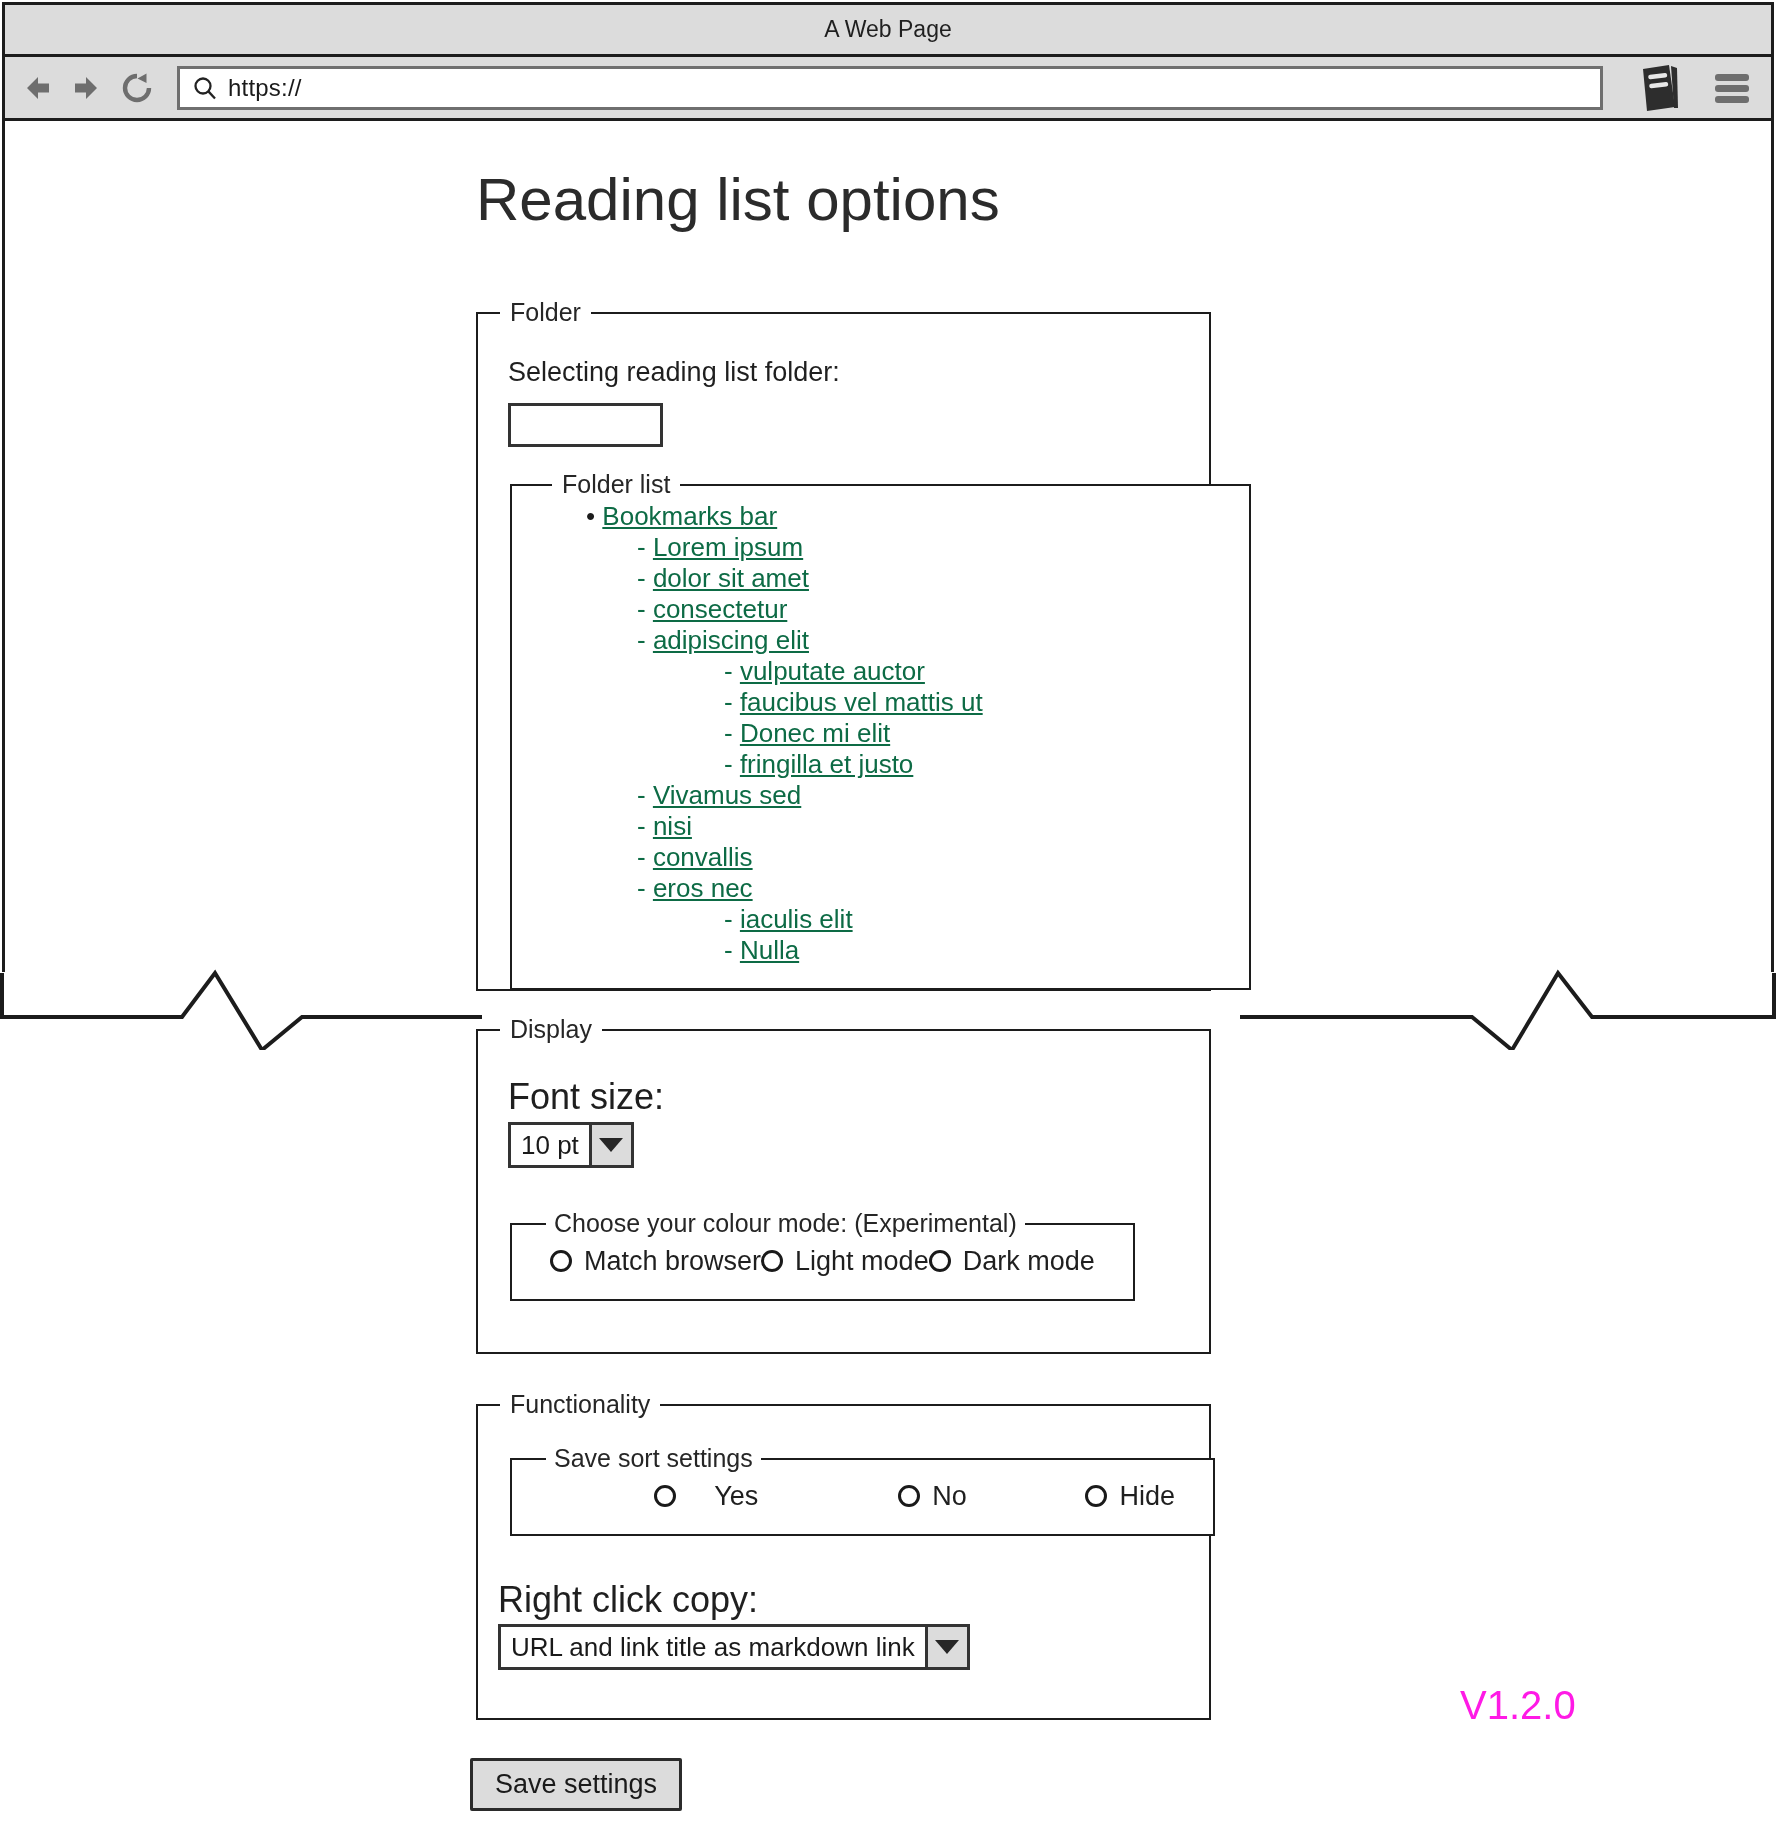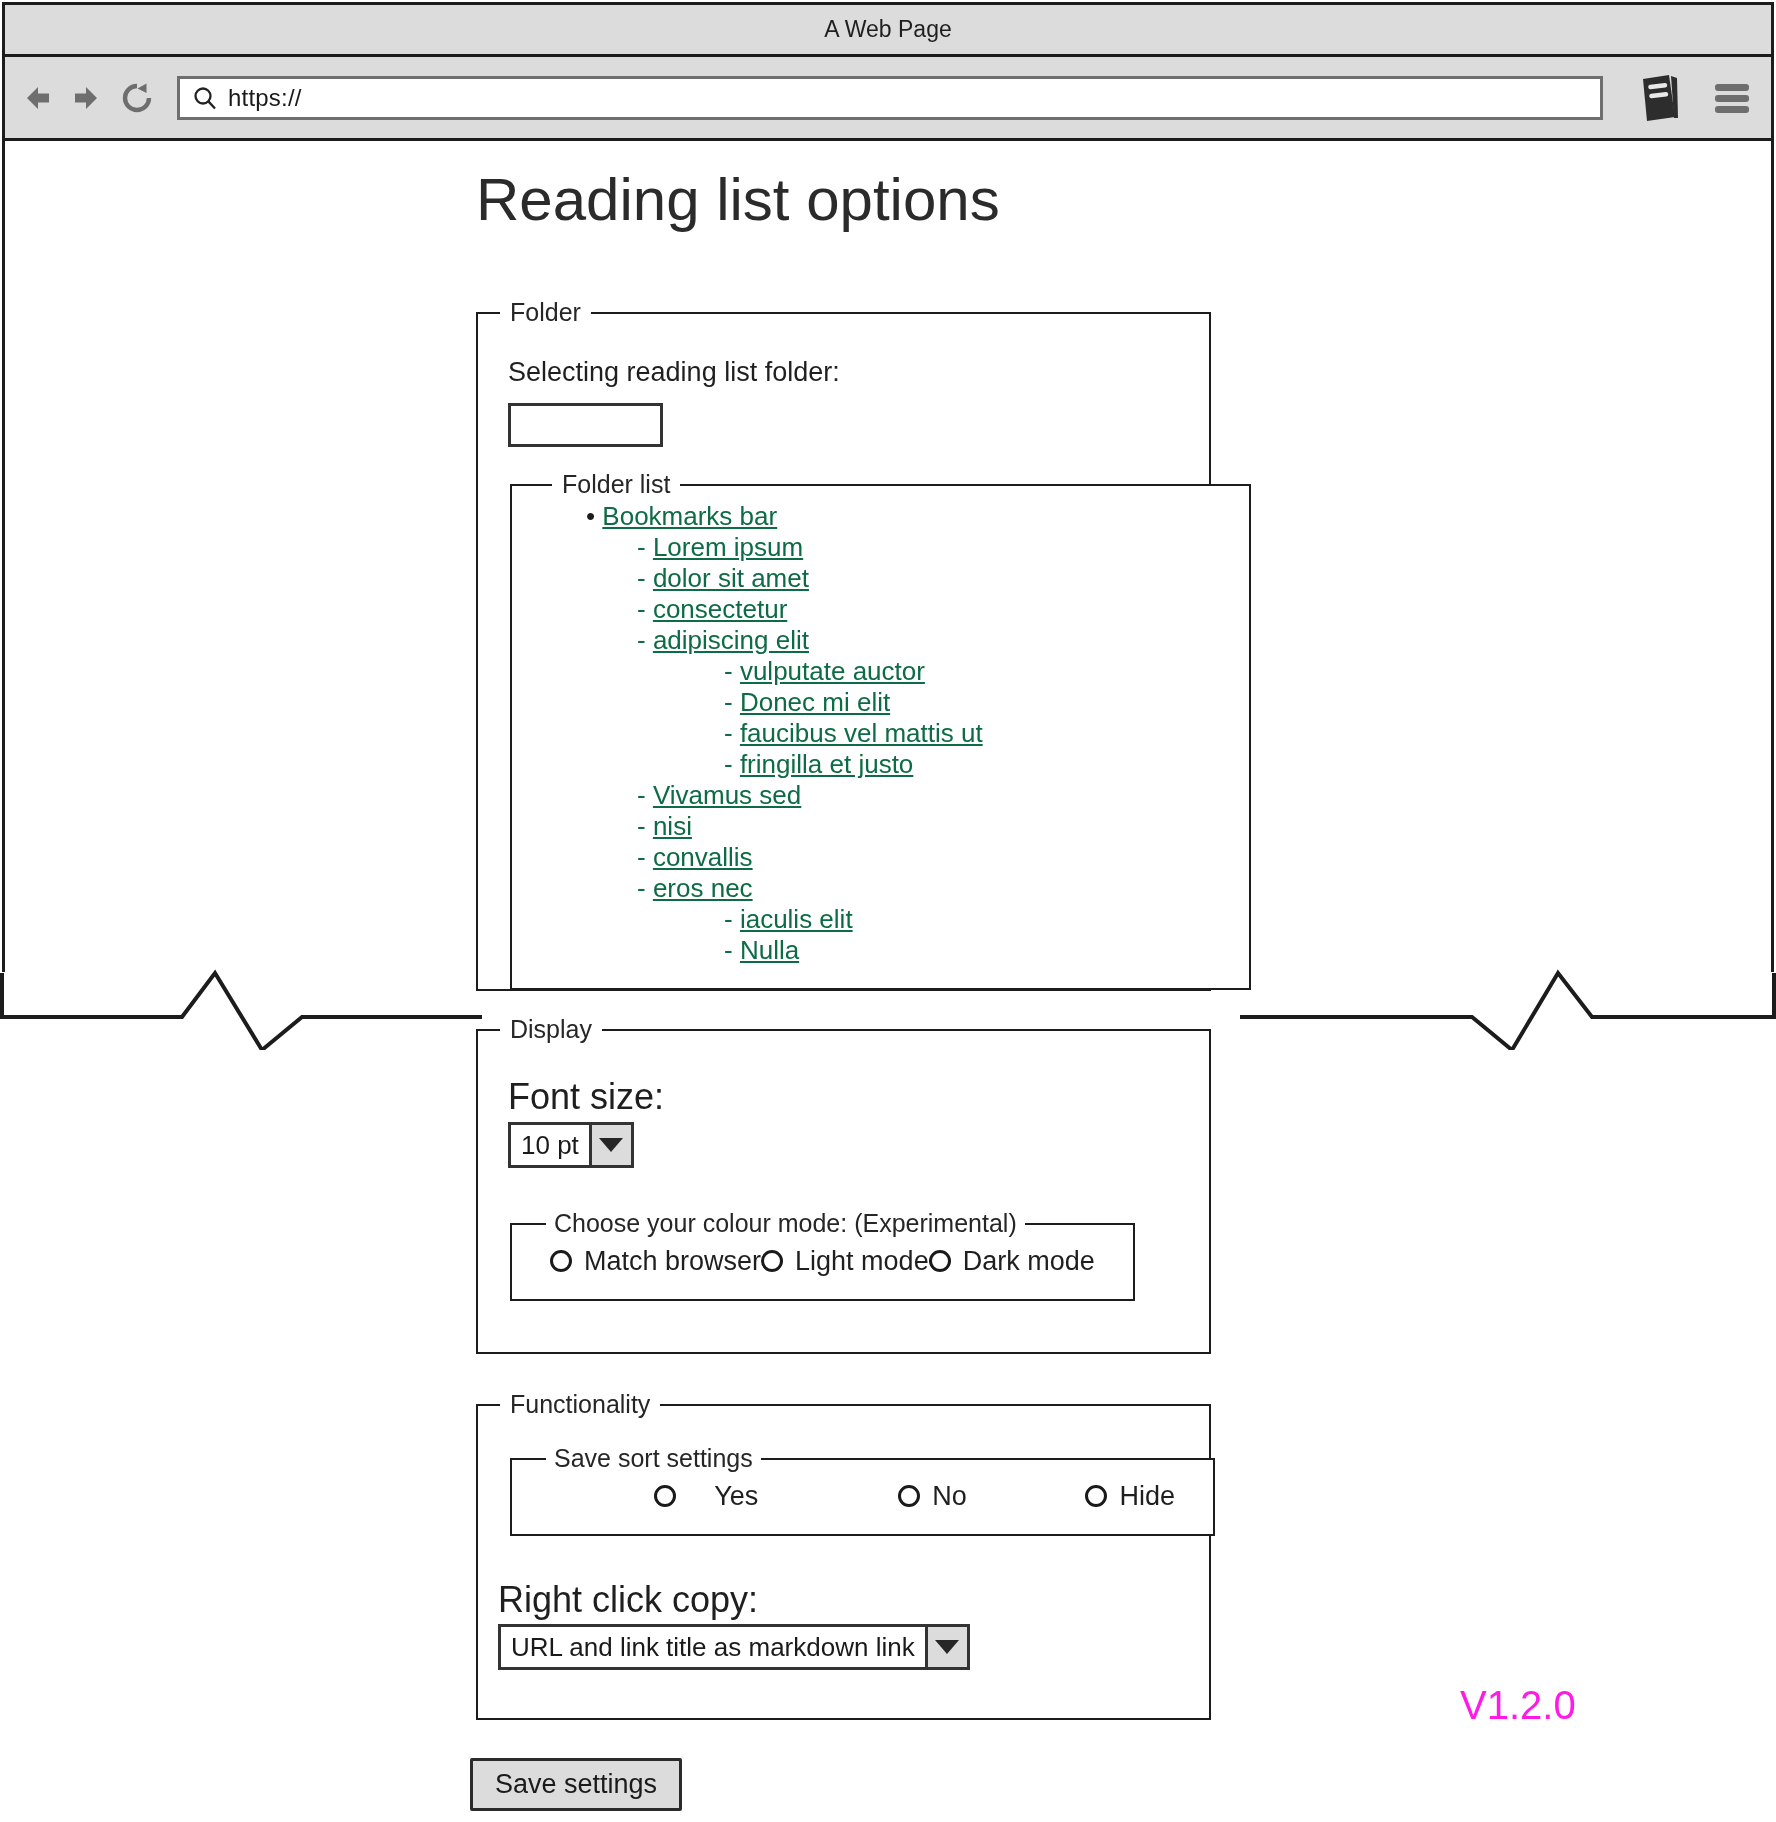--- a/index.html
+++ b/index.html
@@ -32,21 +32,21 @@
     border-bottom: 3px solid #1c1c1c;
     display: flex;
     align-items: center;
     justify-content: center;
   }
   .titlebar-text {
     font-size: 23px;
     color: #1f1f1f;
   }
   .toolbar {
-    height: 84px;
+    height: 64px;
     background: #dcdcdc;
     border-bottom: 3px solid #1c1c1c;
     display: flex;
     align-items: center;
     padding: 0 18px 0 14px;
   }
   .navbtns { display: flex; align-items: center; gap: 14px; margin-right: 22px; }
   .navicon { width: 36px; height: 36px; display:block; }
   .urlbar {
     flex: 1;
@@ -324,22 +324,22 @@
 
       <fieldset id="folder-list-group">
         <legend>Folder list</legend>
         <ul class="tree" id="folder-tree">
             <li class="lvl0"><span class="bullet">• </span><span class="lk">Bookmarks bar</span></li>
             <li class="lvl1"><span class="dash">- </span><span class="lk">Lorem ipsum </span></li>
             <li class="lvl1"><span class="dash">- </span><span class="lk">dolor sit amet</span></li>
             <li class="lvl1"><span class="dash">- </span><span class="lk">consectetur</span></li>
             <li class="lvl1"><span class="dash">- </span><span class="lk">adipiscing elit</span></li>
             <li class="lvl2"><span class="dash">- </span><span class="lk">vulputate auctor</span></li>
+            <li class="lvl2"><span class="dash">- </span><span class="lk">faucibus vel mattis ut</span></li>
             <li class="lvl2"><span class="dash">- </span><span class="lk">Donec mi elit</span></li>
-            <li class="lvl2"><span class="dash">- </span><span class="lk">faucibus vel mattis ut</span></li>
             <li class="lvl2"><span class="dash">- </span><span class="lk">fringilla et justo</span></li>
             <li class="lvl1"><span class="dash">- </span><span class="lk">Vivamus sed</span></li>
             <li class="lvl1"><span class="dash">- </span><span class="lk">nisi</span></li>
             <li class="lvl1"><span class="dash">- </span><span class="lk">convallis</span></li>
             <li class="lvl1"><span class="dash">- </span><span class="lk">eros nec</span></li>
             <li class="lvl2"><span class="dash">- </span><span class="lk">iaculis elit</span></li>
             <li class="lvl2"><span class="dash">- </span><span class="lk">Nulla</span></li>
           </ul>
       </fieldset>
     </fieldset>

